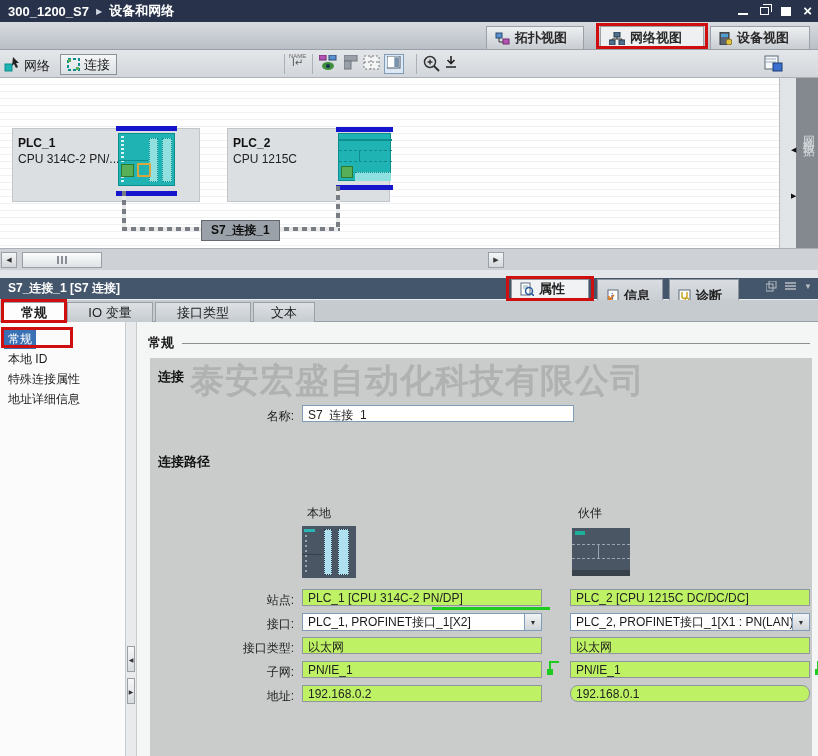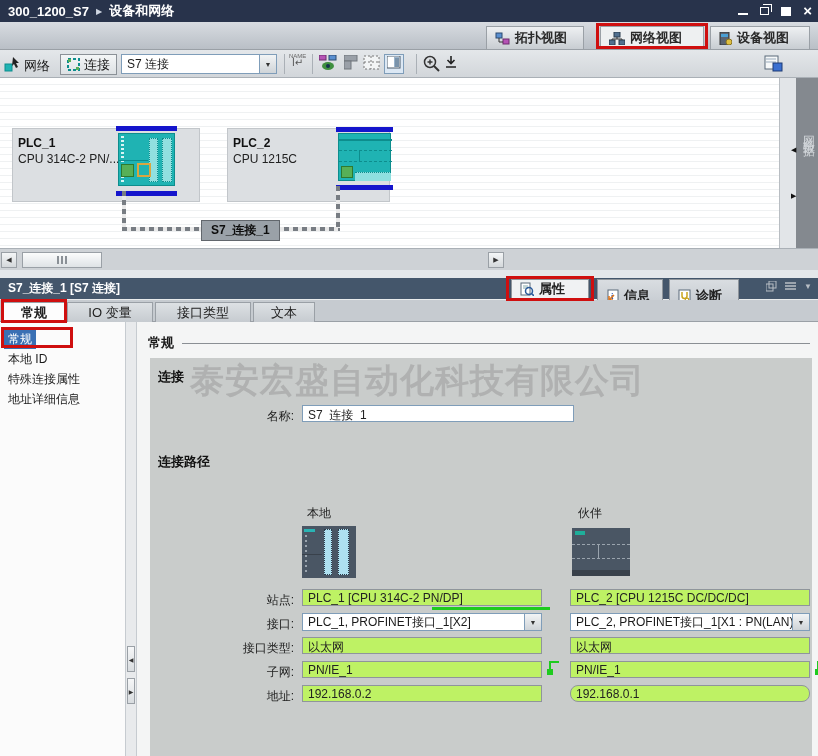--- a/index.html
+++ b/index.html
@@ -153,24 +153,20 @@
       </svg>
     <span class="tb-label" style="left:24px;">网络</span>
     <div class="conn-toggle">
       <svg width="13" height="13">
           <rect x="1" y="1" width="11" height="11" fill="none" stroke="#0d8d8d" stroke-width="2" stroke-dasharray="3 2"></rect>
           <rect x="1" y="1" width="3" height="3" fill="#57b057"></rect>
           <rect x="9" y="9" width="3" height="3" fill="#57b057"></rect>
         </svg>
       <span>连接</span>
     </div>
-    <div class="dropdown" style="left:121px; top:4px; width:156px; height:20px;">
-      <span class="val">S7 连接</span>
-      <span class="dd-arrow">▼</span>
-    </div>
     <div class="tb-sep" style="left:284px;"></div>
     <div class="tb-icon" style="left:289px; top:3px; text-align:center;">
       <div style="font-size:6px; color:#666; letter-spacing:0;">NAME</div>
       <div style="font-size:10px; color:#555; line-height:8px;">I↵</div>
     </div>
     <div class="tb-sep" style="left:312px;"></div>
     <svg class="tb-icon" style="left:319px;" width="19" height="16">
         <rect x="0" y="0" width="7" height="5" fill="#b553b5" stroke="#6e2c6e"></rect>
         <rect x="10" y="0" width="7" height="5" fill="#5a8fd0" stroke="#2c4a70"></rect>
         <ellipse cx="9" cy="11" rx="6" ry="4" fill="#3f8f3f"></ellipse>

